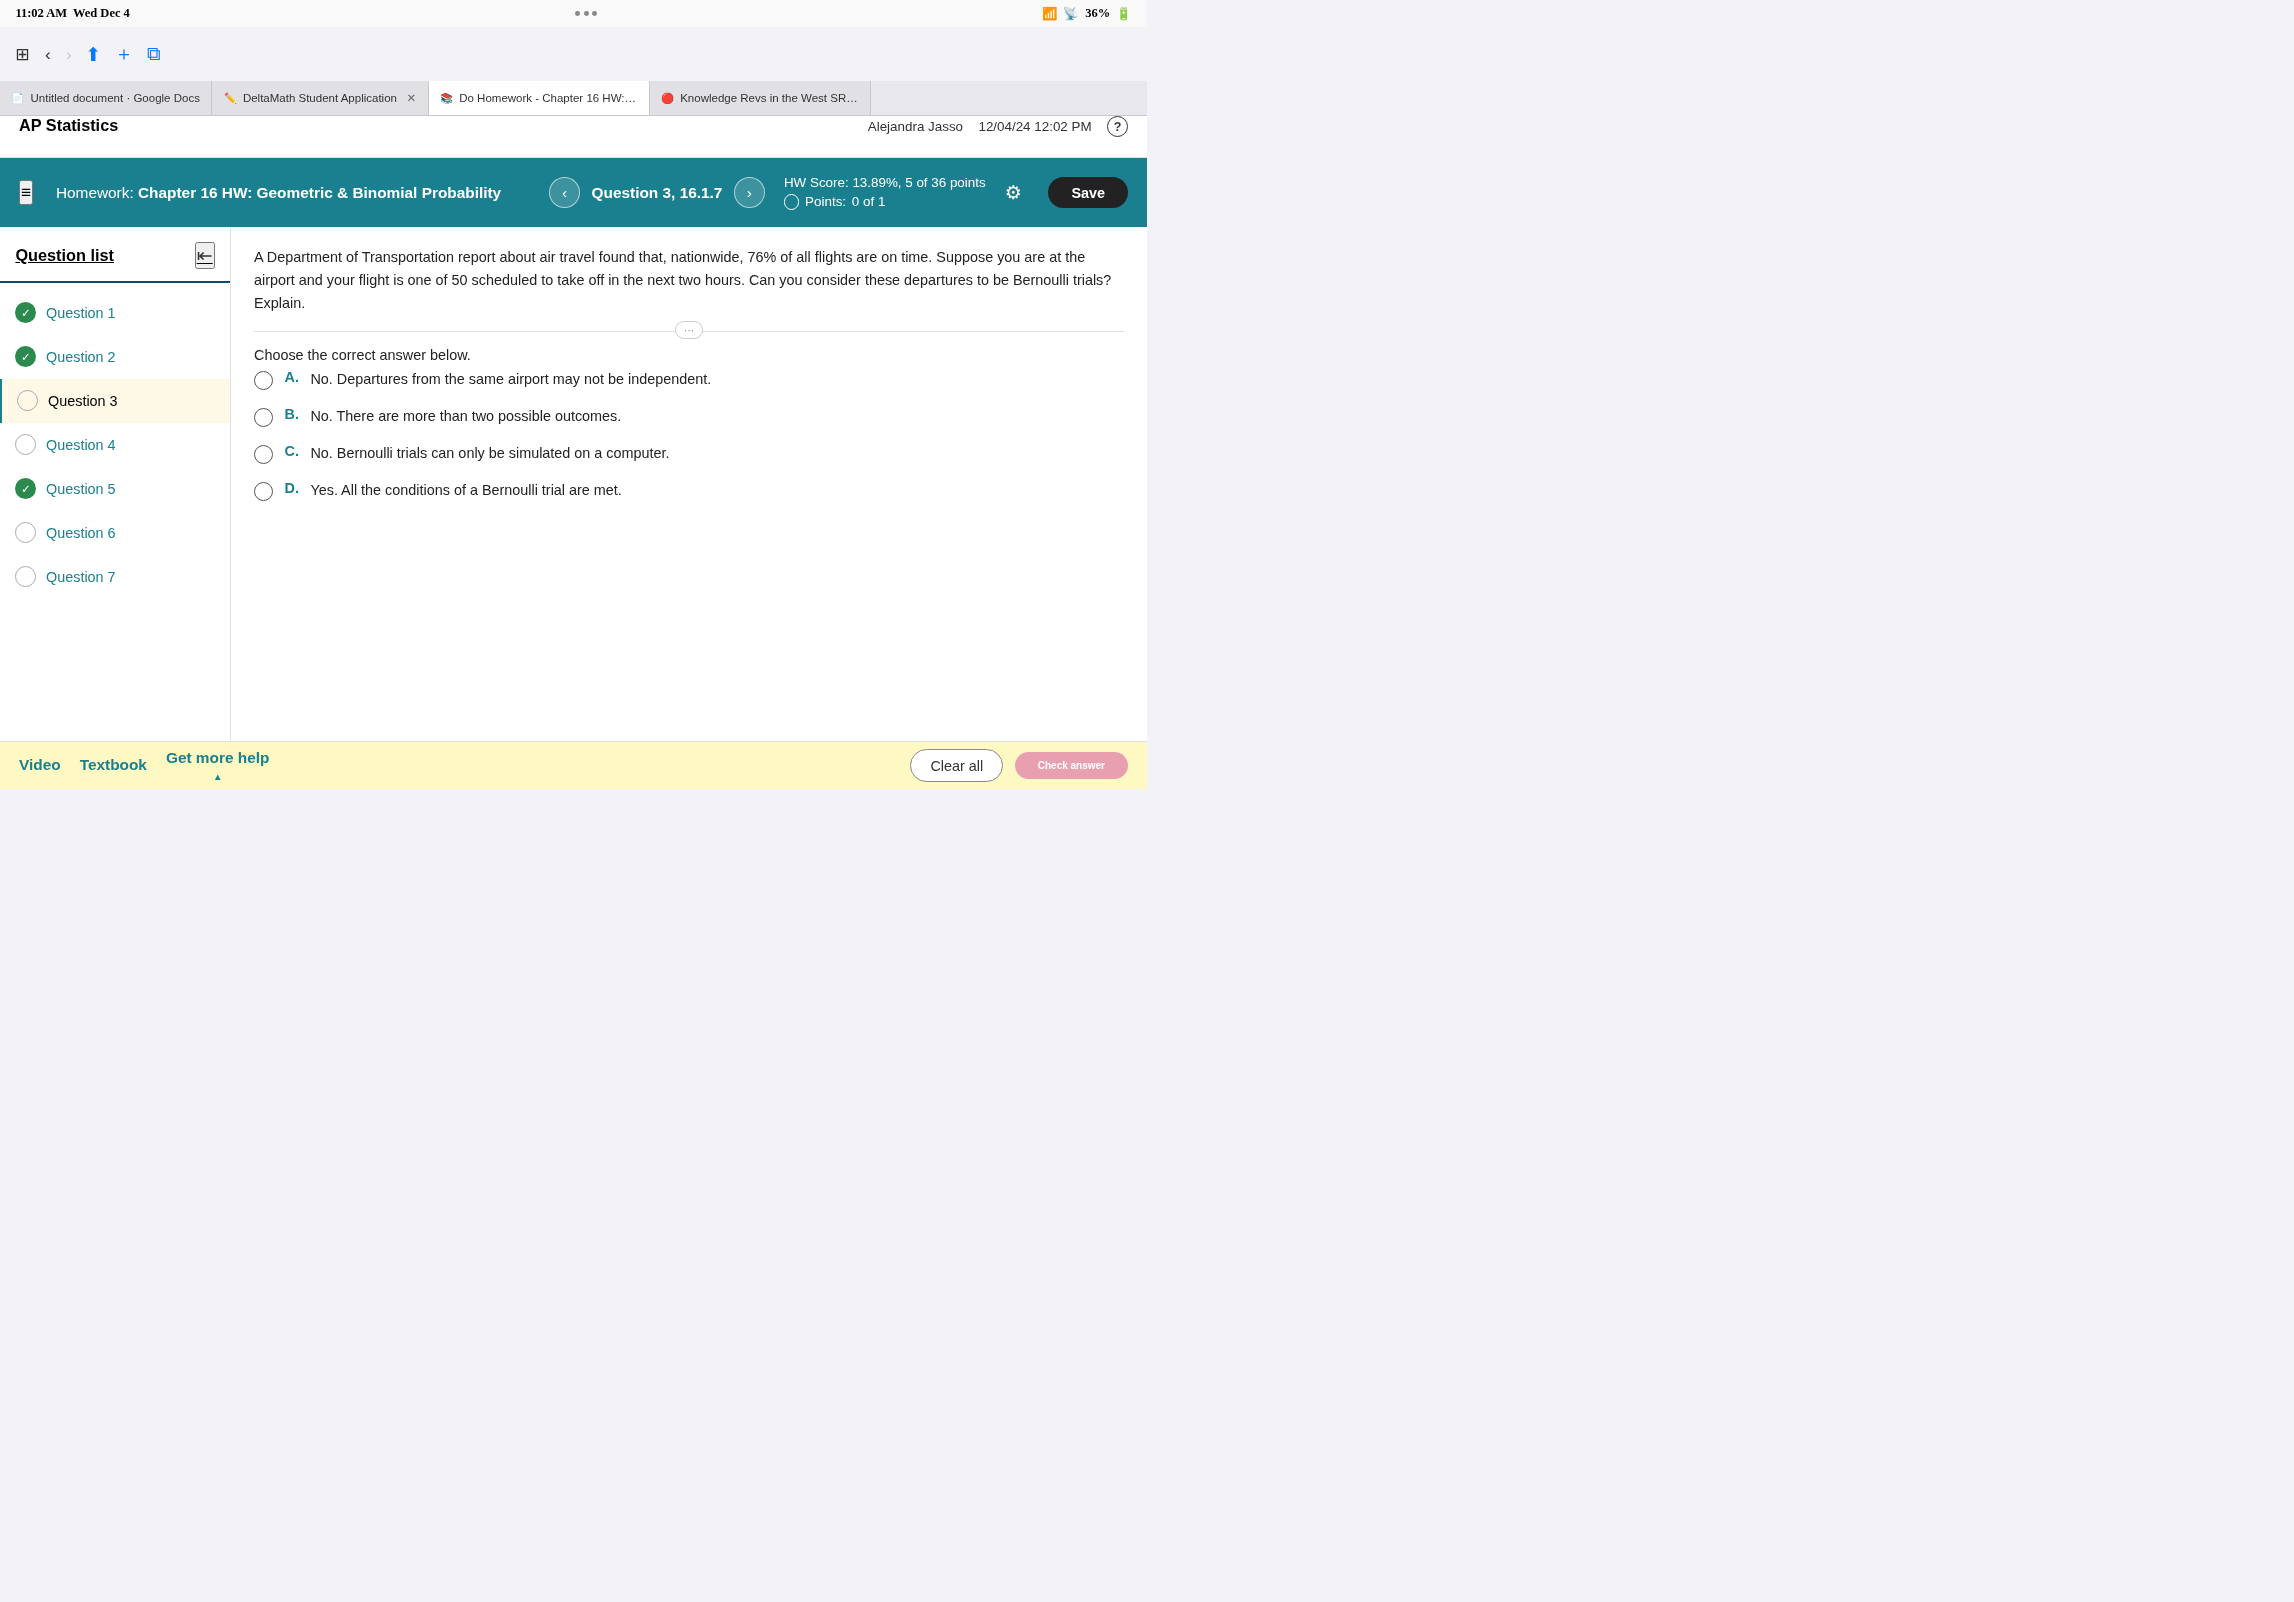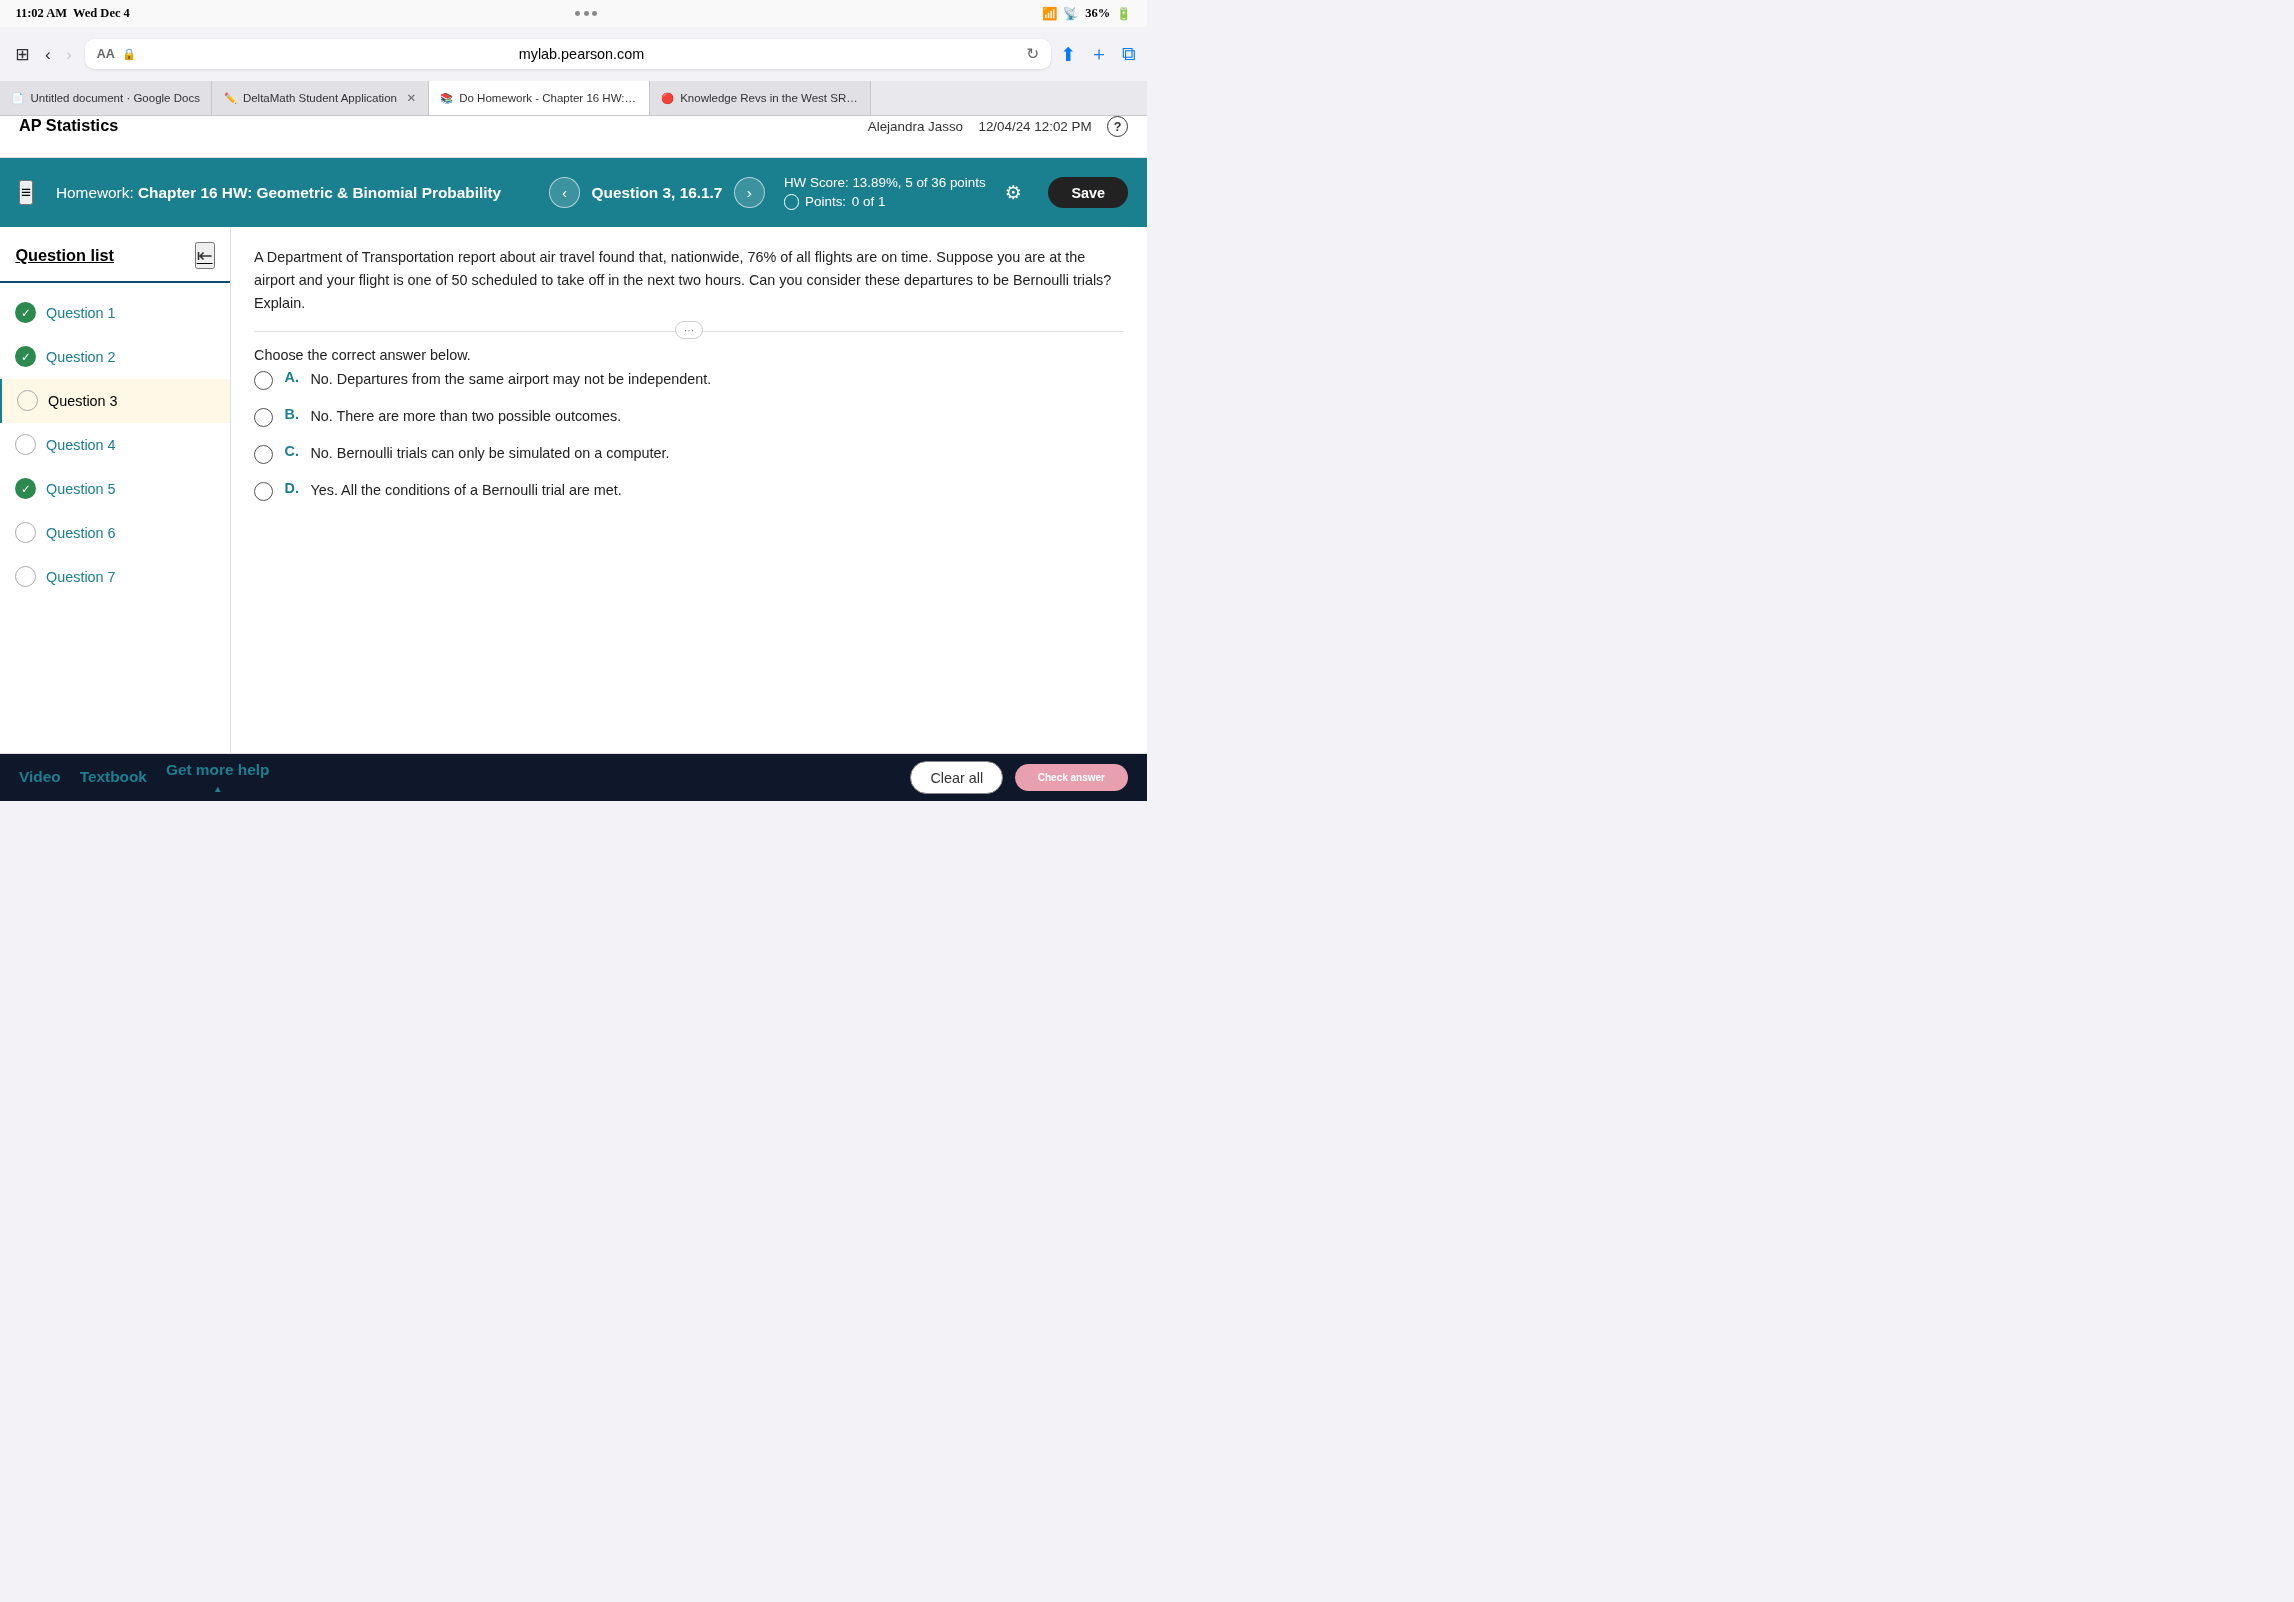--- a/index.html
+++ b/index.html
@@ -119,23 +119,23 @@
     .answer-option { display: flex; align-items: flex-start; gap: 11.5px; margin-bottom: 15.4px; cursor: pointer; }
     .radio-btn {
       width: 19px; height: 19px; border-radius: 50%; border: 1.9px solid #555;
       flex-shrink: 0; margin-top: 1.9px;
     }
     .option-letter { font-size: 14.4px; font-weight: 600; color: #1a7f8e; }
     .option-text { font-size: 14.4px; color: #222; line-height: 1.5; }
 
     
     .bottom-bar {
-      height: 48px; background: #0f172a; border-top: 1px solid #e0e0e0;
+      height: 48px; background: #fef9c3; border-top: 1px solid #e0e0e0;
       display: flex; align-items: center; justify-content: space-between;
-      padding: 0 19px; position: absolute; bottom: 0; left: 0; right: 0;
+      padding: 0 19px; position: absolute; bottom: 12px; left: 0; right: 0;
     }
     .bottom-left { display: flex; align-items: center; gap: 19px; }
     .bottom-link { font-size: 15.4px; font-weight: 600; color: #1a7f8e; cursor: pointer; text-decoration: none; }
     .get-more-help { display: flex; align-items: center; gap: 3.8px; flex-direction: column; }
     .bottom-right { display: flex; align-items: center; gap: 11.5px; }
     .clear-all-btn {
       border: 1.9px solid #888; background: white; color: #333;
       border-radius: 19px; padding: 7.7px 19px; font-size: 14.4px; cursor: pointer; font-weight: 500;
     }
     .check-answer-btn {
@@ -167,26 +167,20 @@
     <span>🔋</span>
   </div>
 </div>
 
 <div class="browser-bar">
   <div class="browser-controls">
     <button class="browser-btn">⊞</button>
     <button class="browser-btn">‹</button>
     <button class="browser-btn disabled">›</button>
   </div>
-  <div class="address-bar">
-    <span class="aa">AA</span>
-    <span class="lock">🔒</span>
-    <span class="url">mylab.pearson.com</span>
-    <span class="reload">↻</span>
-  </div>
   <div class="browser-actions">
     <button class="browser-action-btn">⬆</button>
     <button class="browser-action-btn">＋</button>
     <button class="browser-action-btn">⧉</button>
   </div>
 </div>
 
 <div class="tabs-bar">
   <div class="tab">
     <span class="tab-icon">📄</span>

